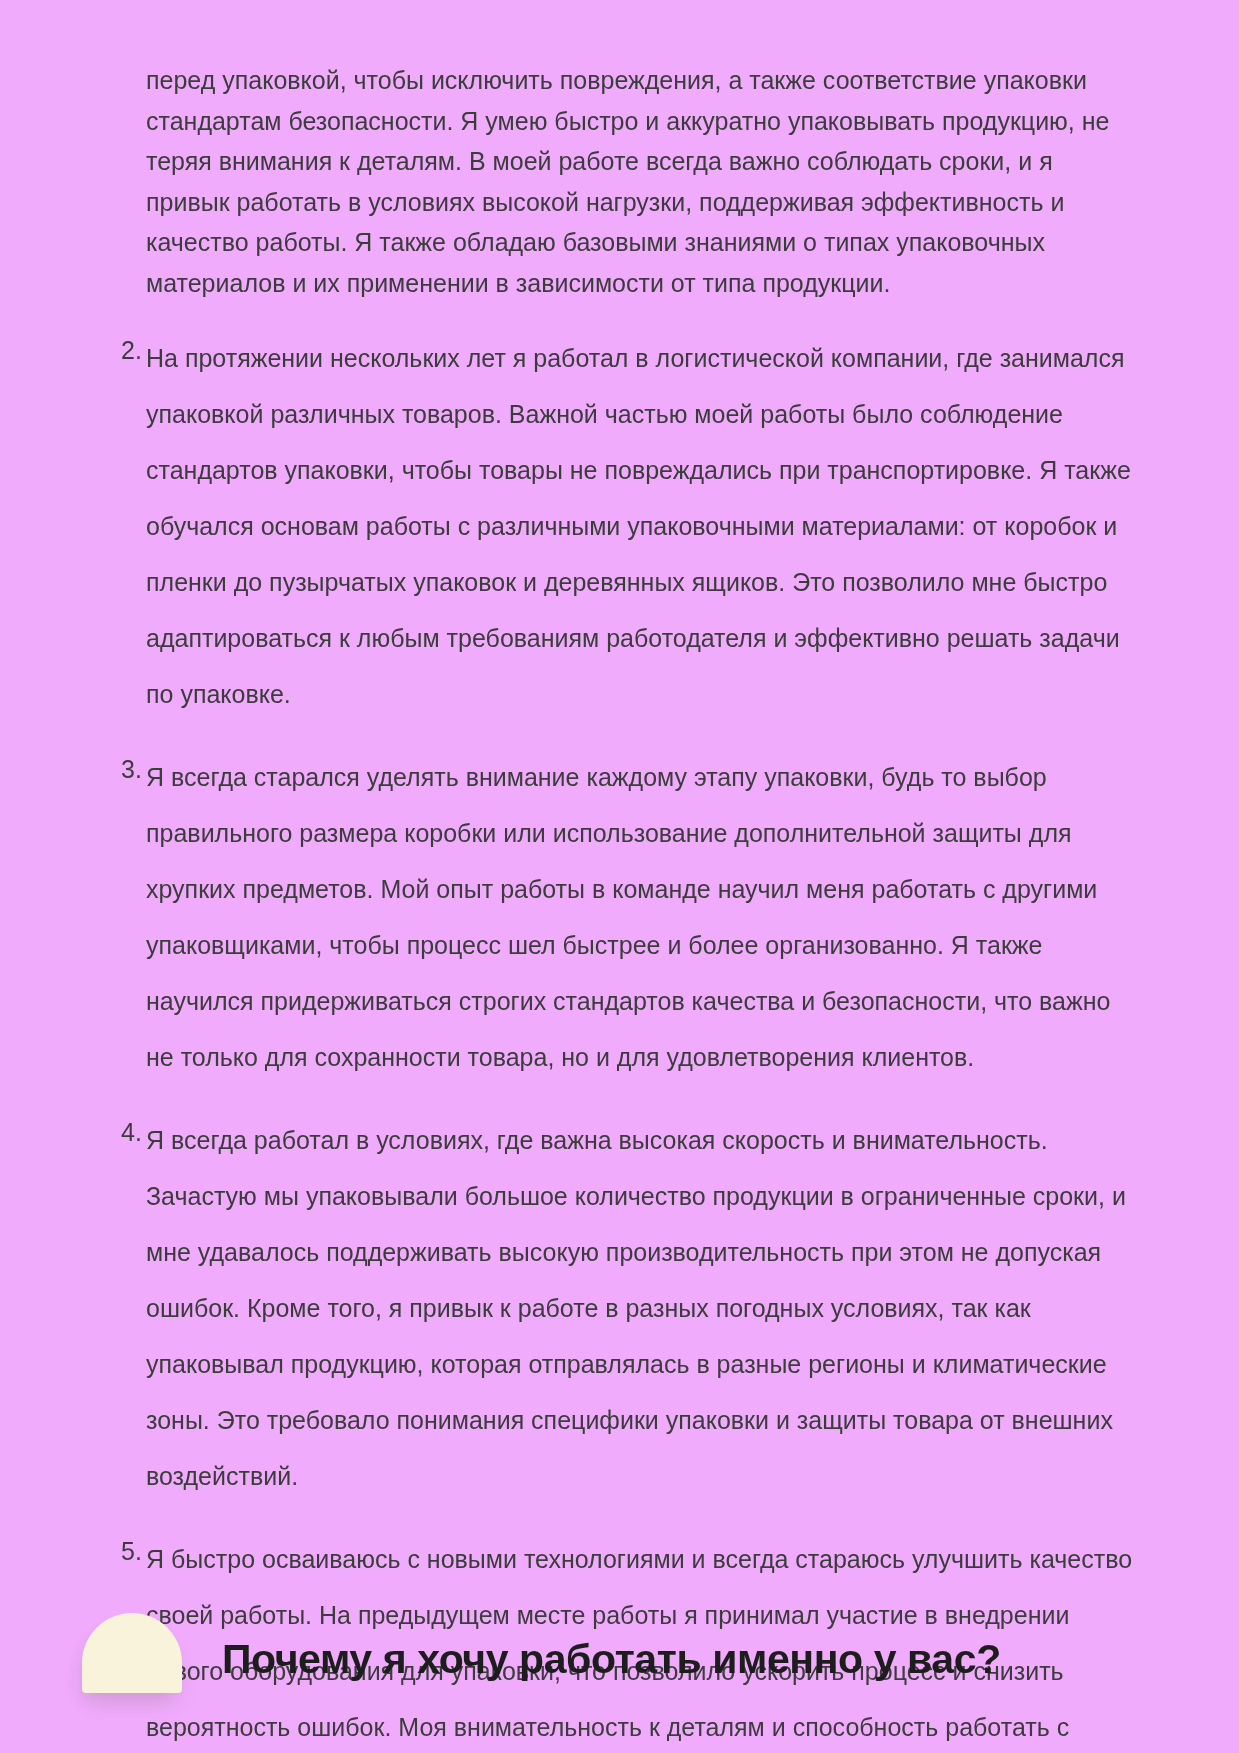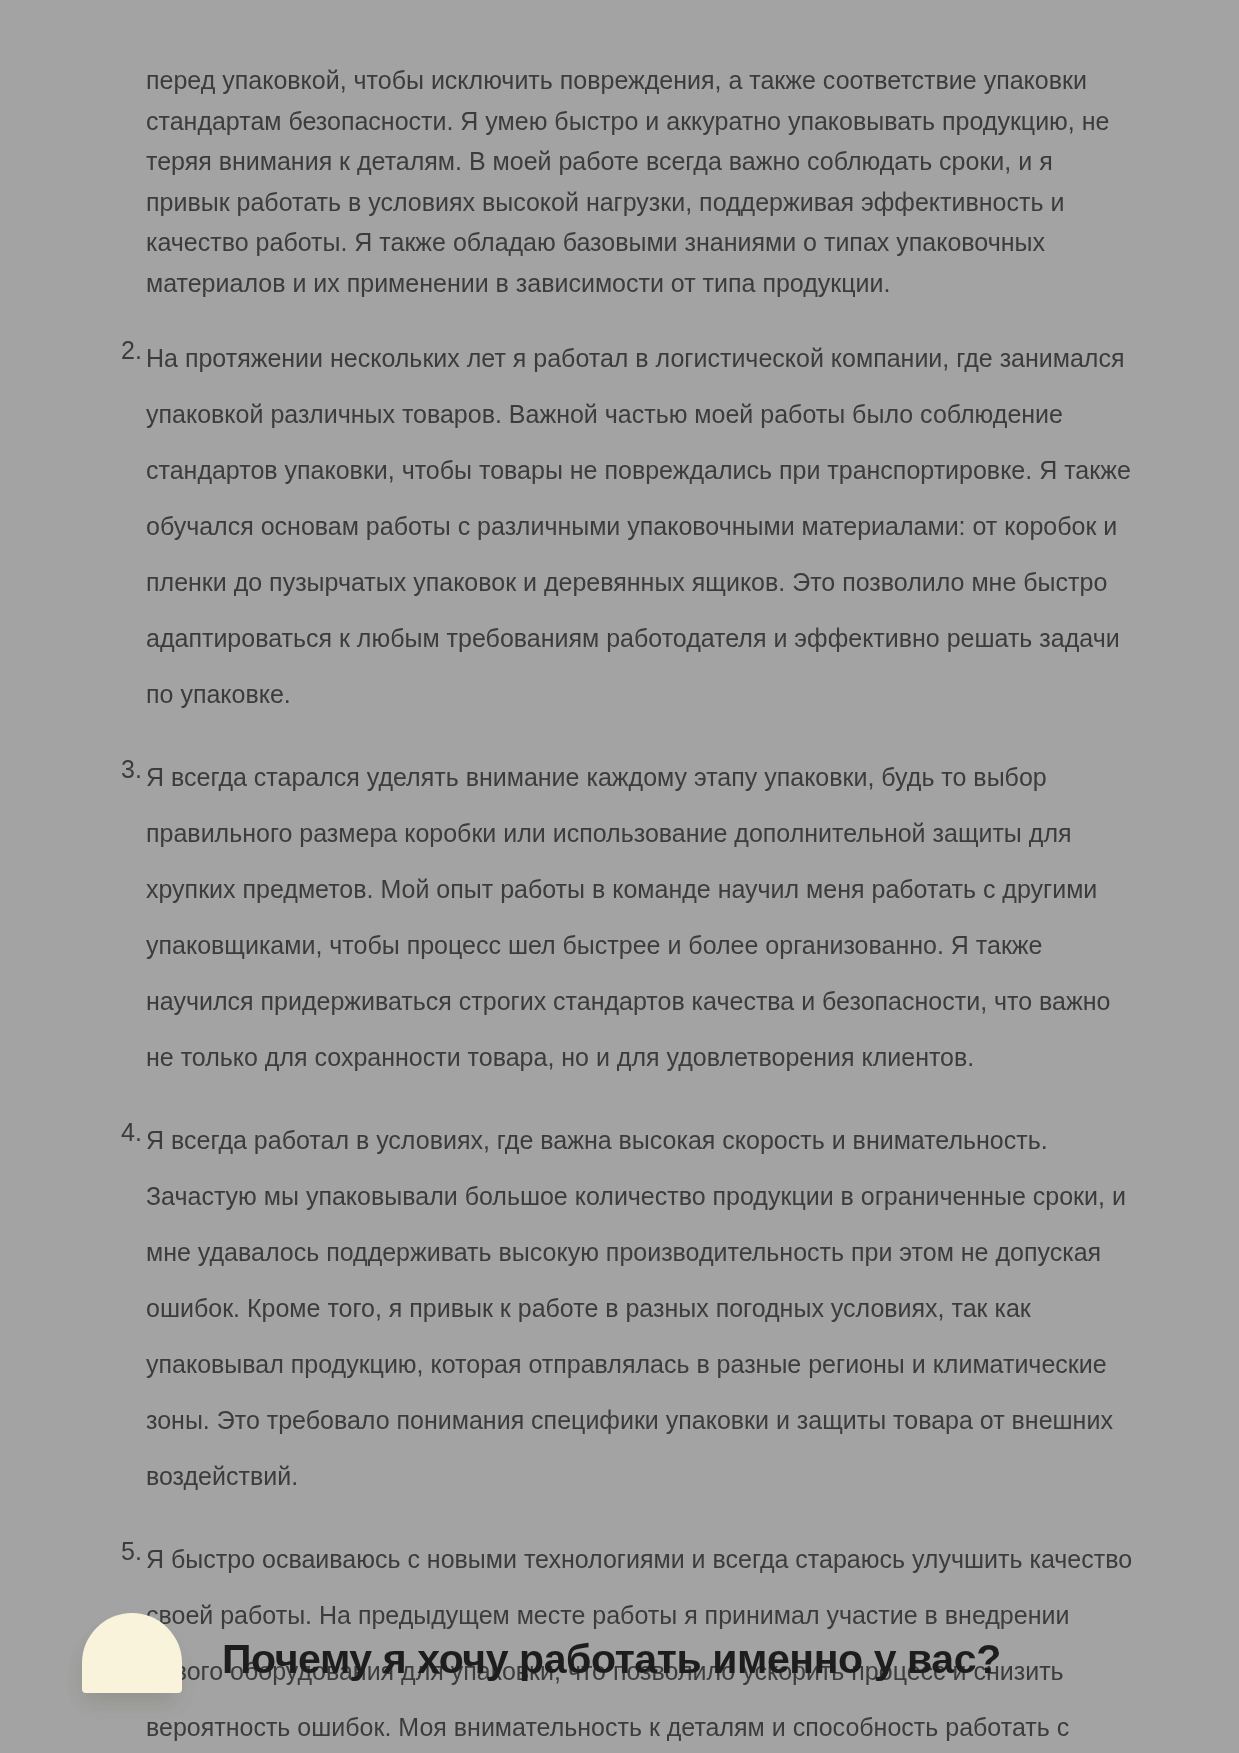--- a/index.html
+++ b/index.html
@@ -63,21 +63,21 @@
     line-height: 44px;
     font-weight: 700;
     letter-spacing: -0.4px;
     color: #1d1d1d;
     white-space: nowrap;
   }
 </style>
 </head>
 <body>
 
-<div class="page" style="background: #a3a3a3;">
+<div class="page" style="background: #f0abfc;">
 
   <div class="content">
 
     <p class="lead-paragraph" style="color: rgb(60, 60, 60);">перед упаковкой, чтобы исключить повреждения, а также соответствие упаковки стандартам безопасности. Я умею быстро и аккуратно упаковывать продукцию, не теряя внимания к деталям. В моей работе всегда важно соблюдать сроки, и я привык работать в условиях высокой нагрузки, поддерживая эффективность и качество работы. Я также обладаю базовыми знаниями о типах упаковочных материалов и их применении в зависимости от типа продукции.</p>
 
     <ol class="numbered-list">
 
       <li class="list-item">
         <span class="item-number" style="color: rgb(60, 60, 60);">2.</span>
         <p class="item-text" style="color: rgb(60, 60, 60);">На протяжении нескольких лет я работал в логистической компании, где занимался упаковкой различных товаров. Важной частью моей работы было соблюдение стандартов упаковки, чтобы товары не повреждались при транспортировке. Я также обучался основам работы с различными упаковочными материалами: от коробок и пленки до пузырчатых упаковок и деревянных ящиков. Это позволило мне быстро адаптироваться к любым требованиям работодателя и эффективно решать задачи по упаковке.</p>

